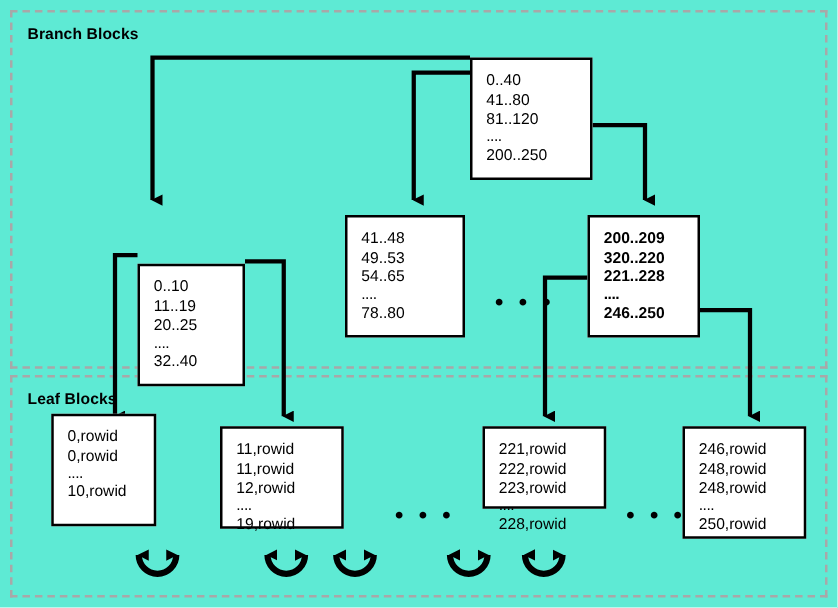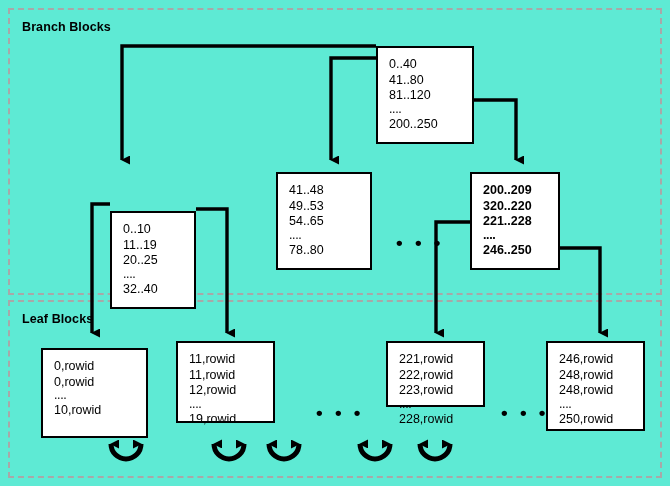--- a/index.html
+++ b/index.html
@@ -149,21 +149,21 @@
       <span class="ln">200..209</span>
       <span class="ln">320..220</span>
       <span class="ln">221..228</span>
       <span class="dots">....</span>
       <span class="ln">246..250</span>
     </div>
   </div>
 
   <div class="ellipsis-dots" style="left:396px; top:233px;">• • •</div>
 
-  <div class="node" id="node-leaf-1" style="left:41px; top:348px; width:107px; height:90px;">
+  <div class="node" id="node-leaf-1" style="left:41px; top:331px; width:84px; height:90px;">
     <div class="node-lines">
       <span class="ln">0,rowid</span>
       <span class="ln">0,rowid</span>
       <span class="dots">....</span>
       <span class="ln">10,rowid</span>
     </div>
   </div>
 
   <div class="node" id="node-leaf-2" style="left:176px; top:341px; width:99px; height:82px;">
     <div class="node-lines">

